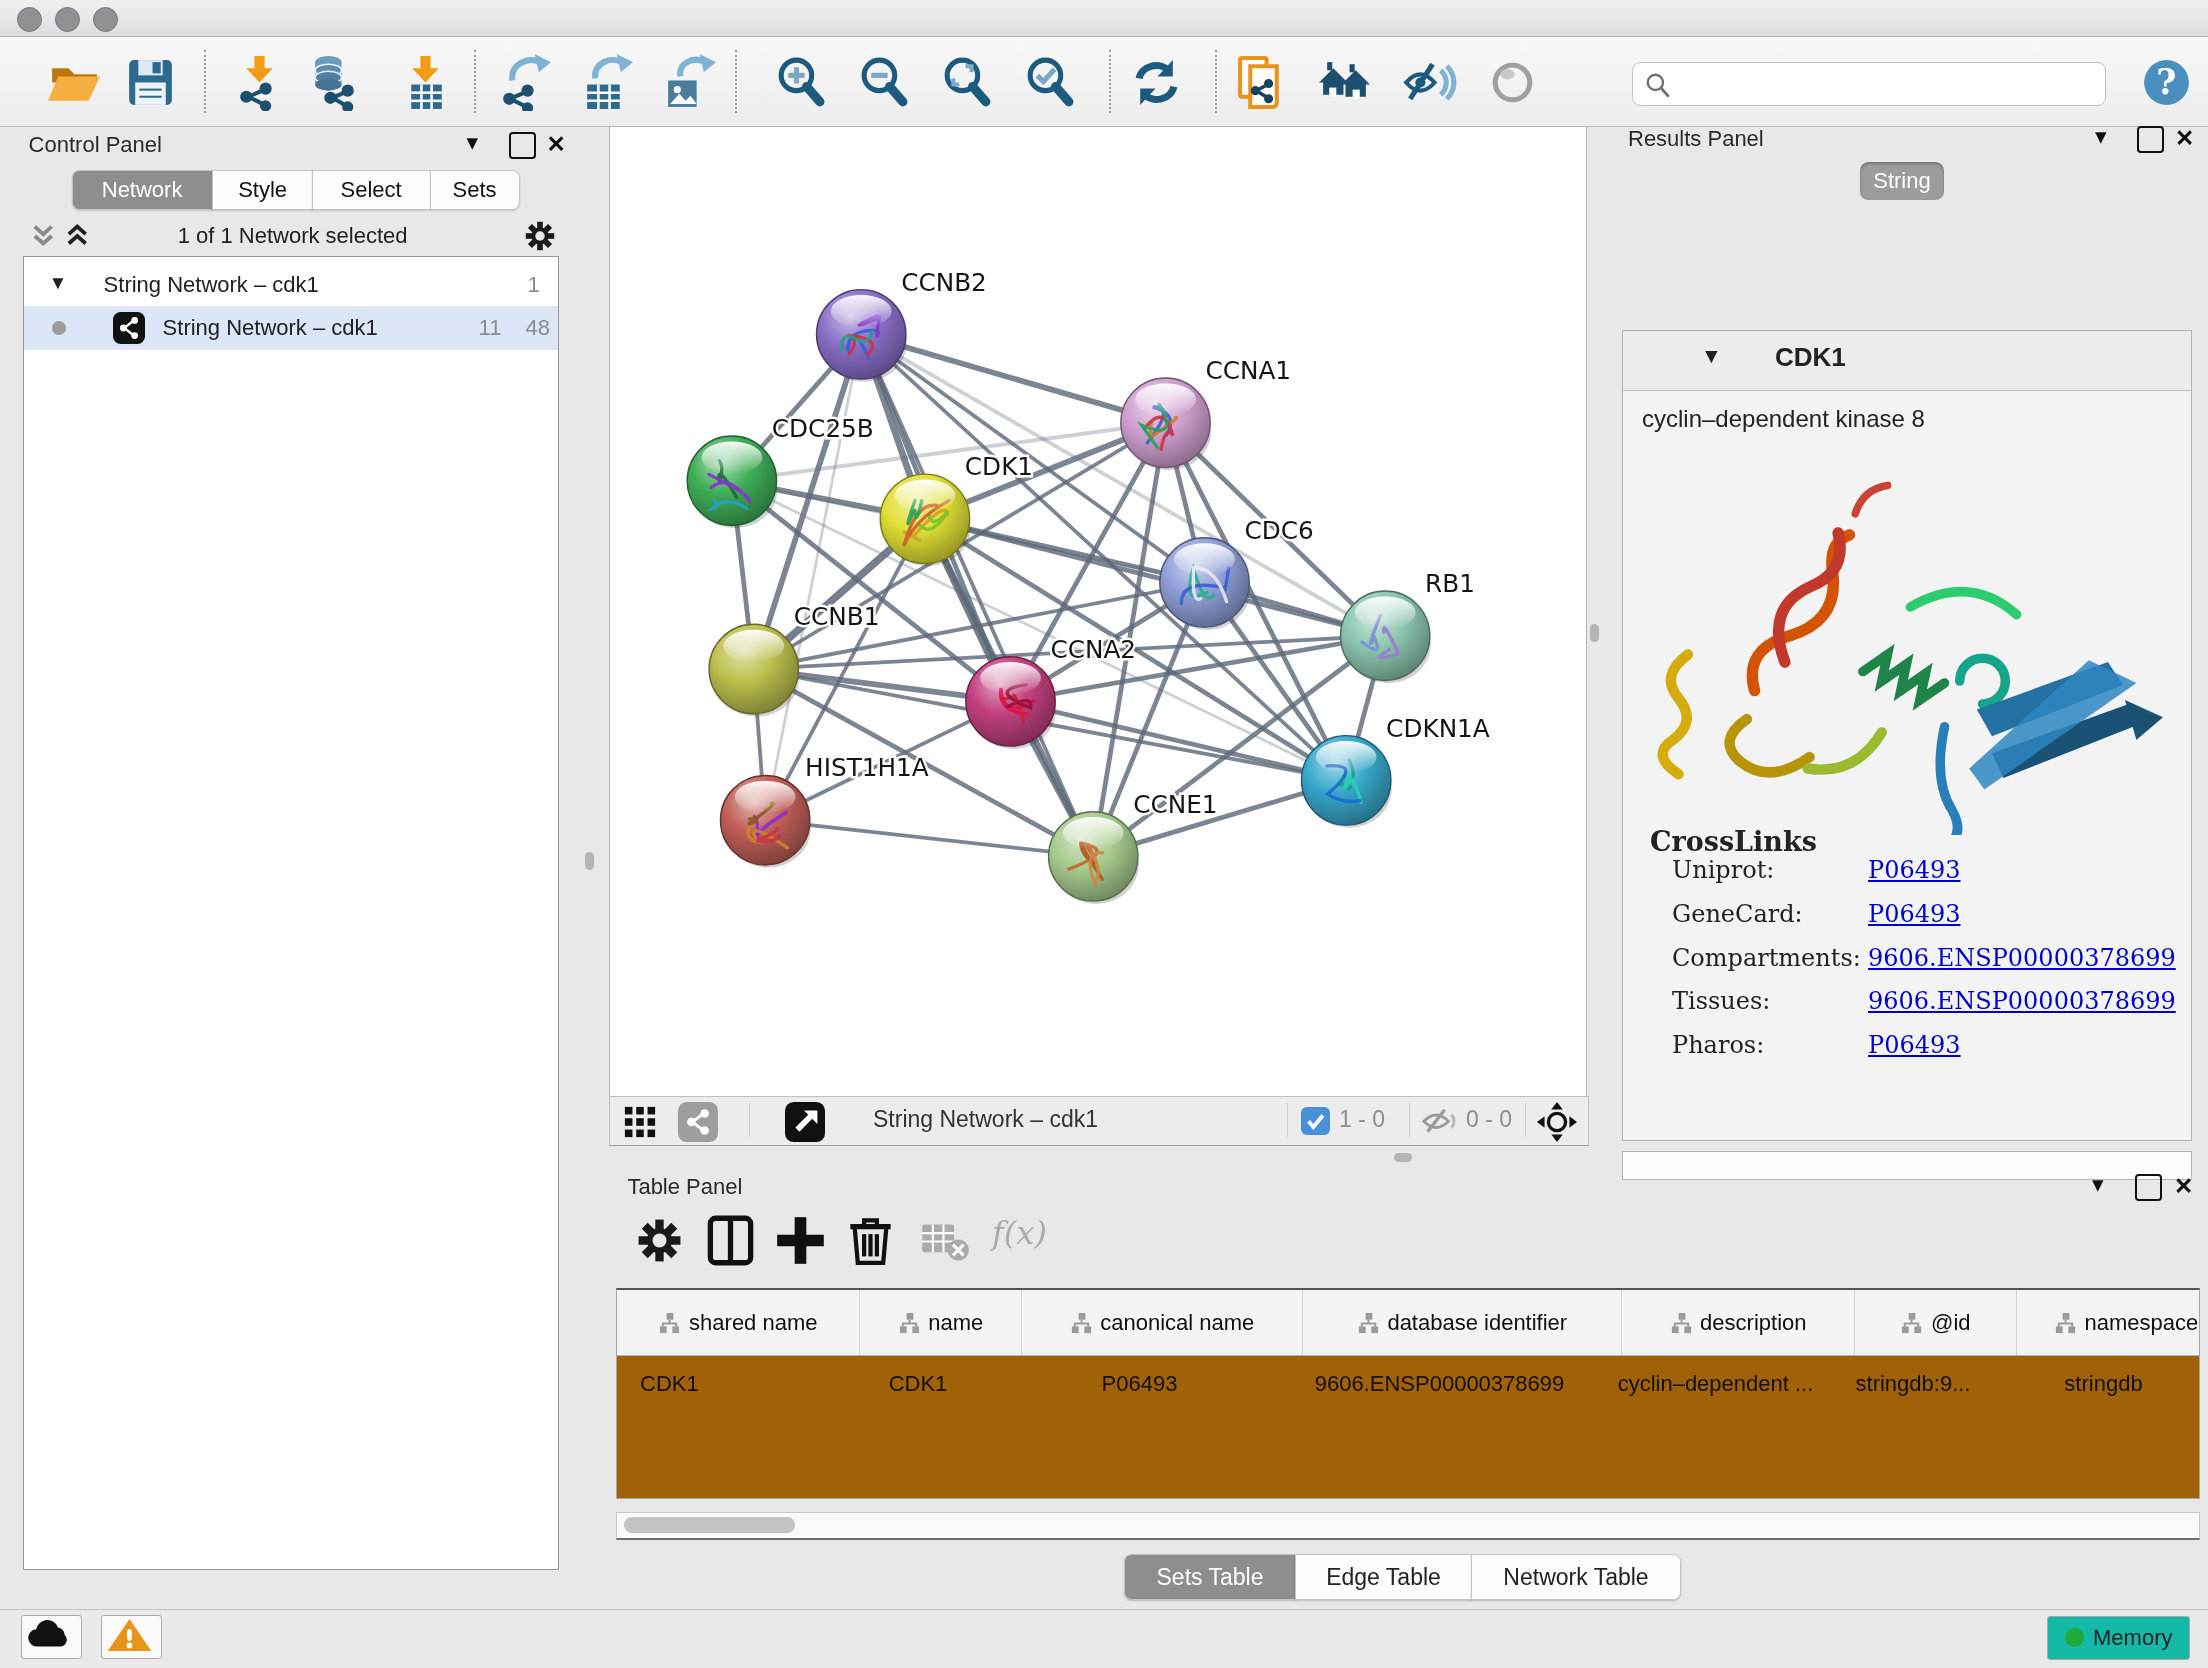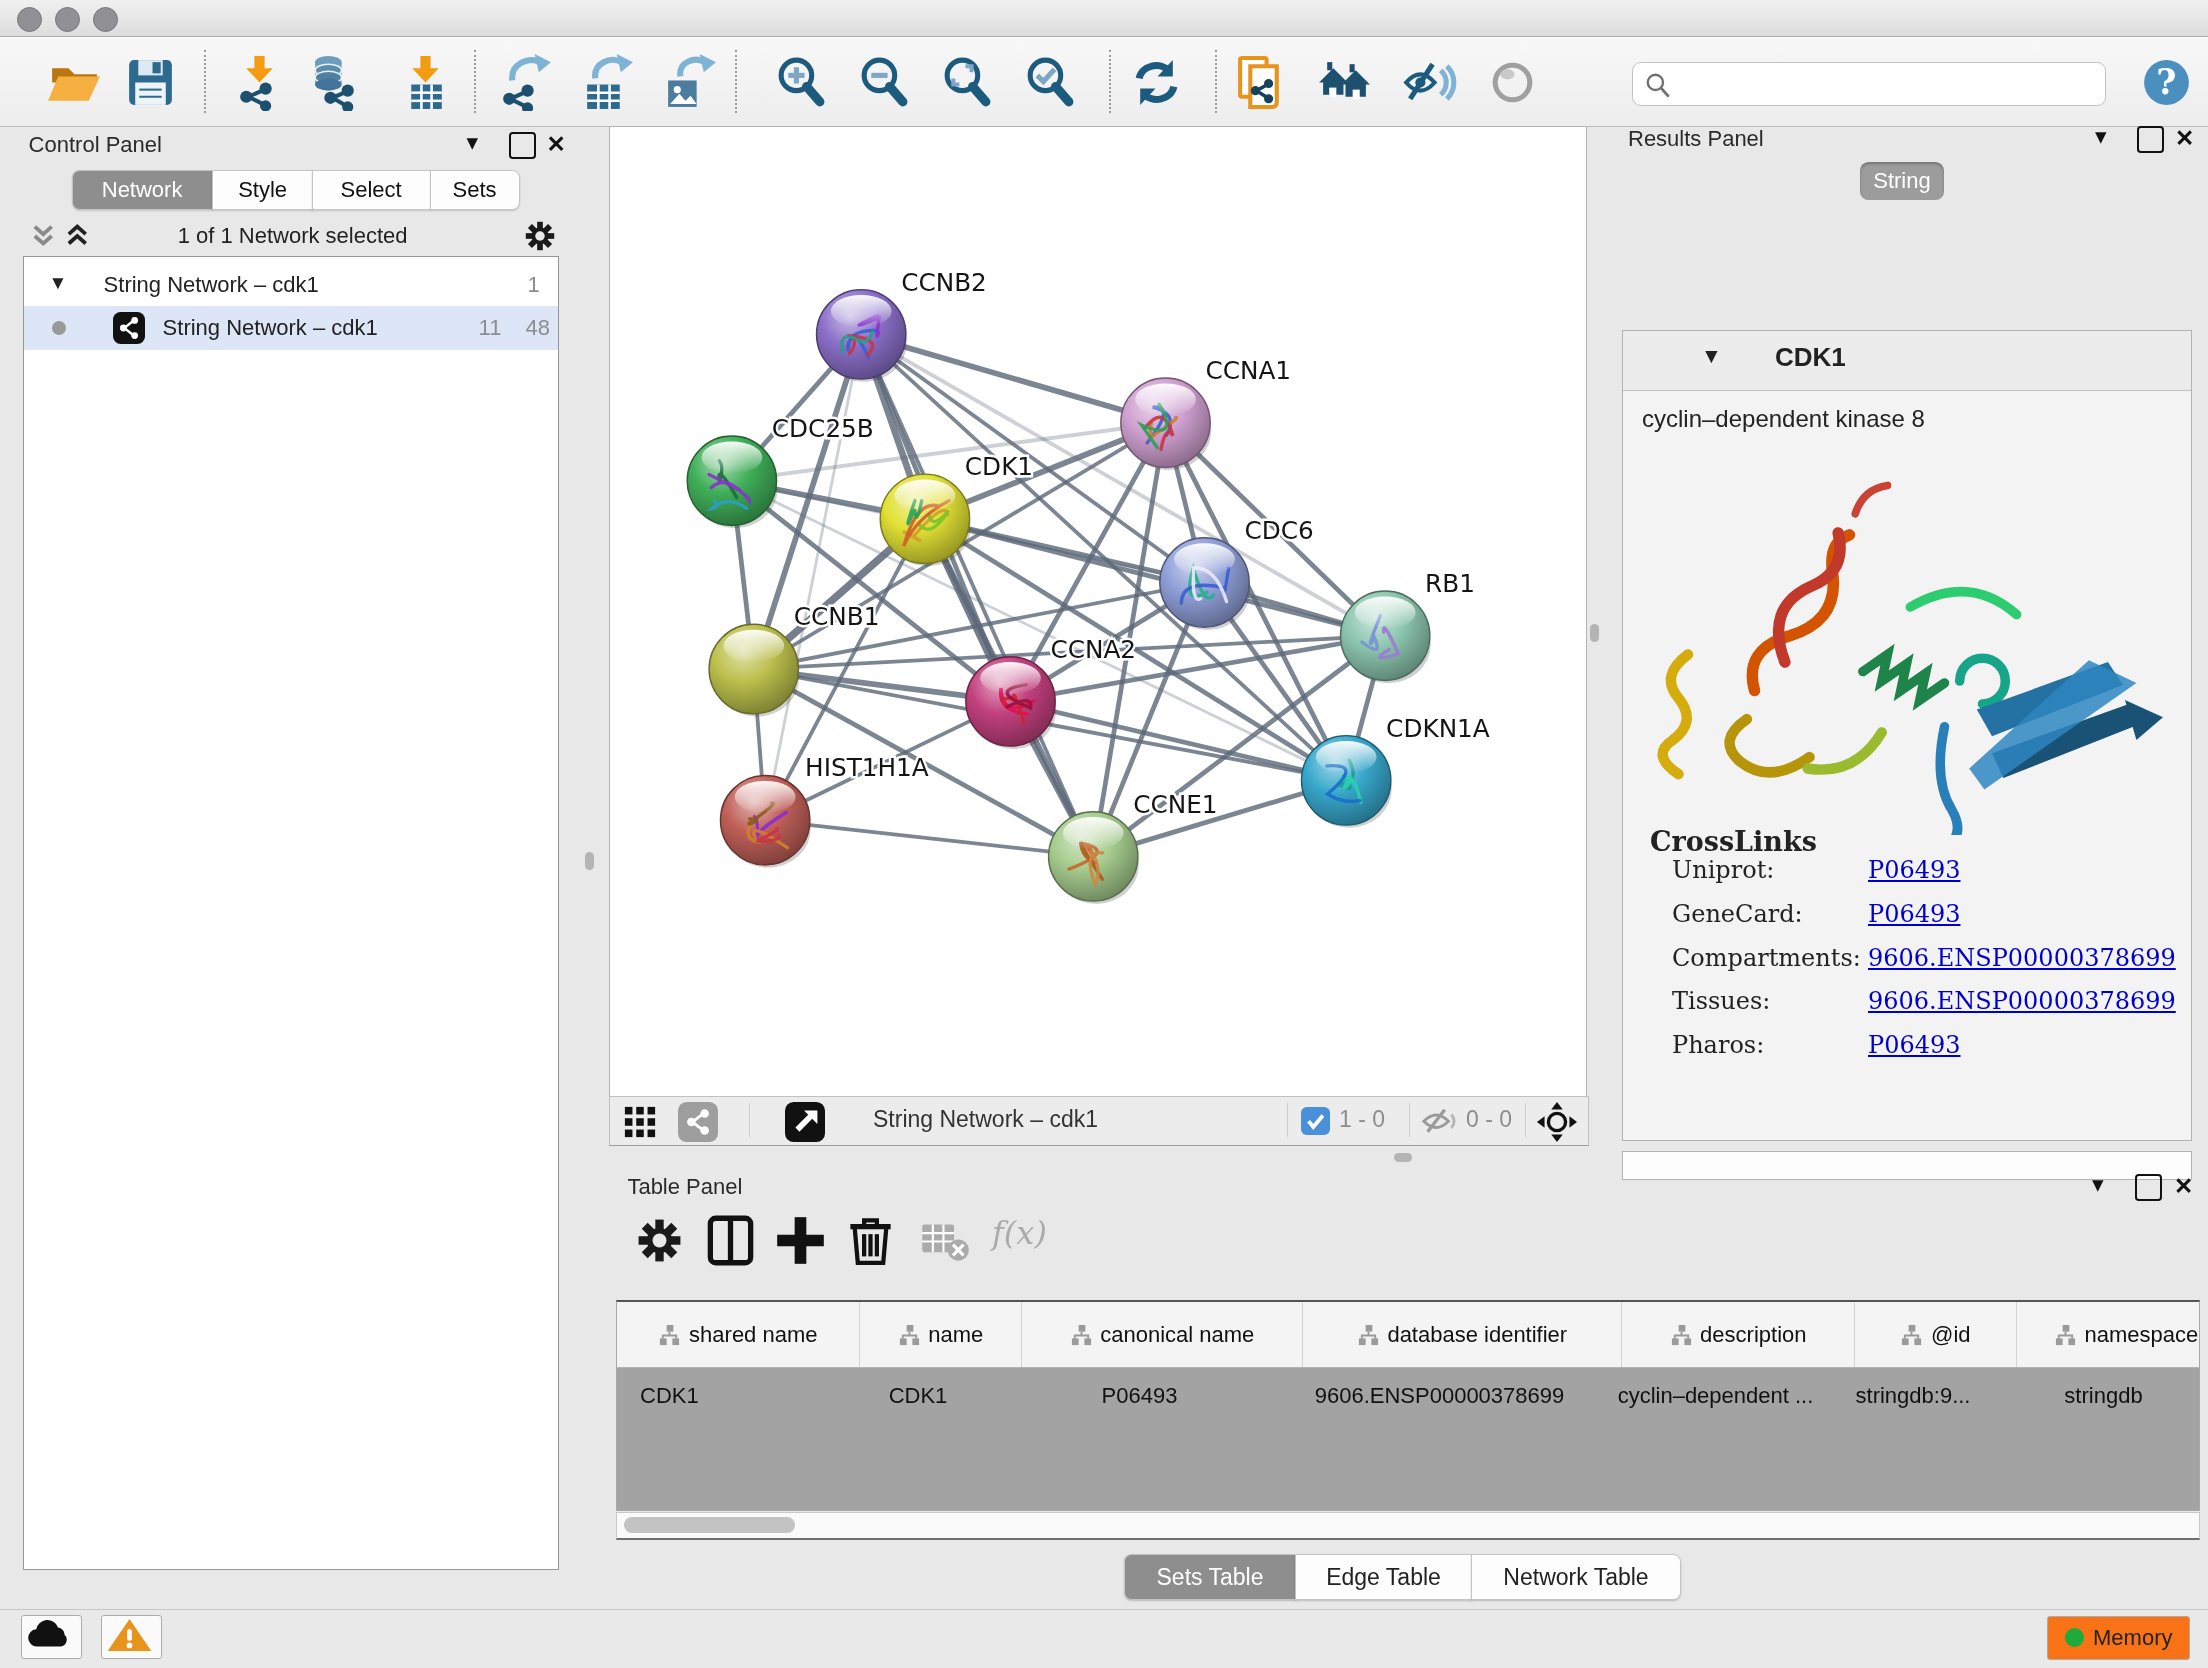--- a/index.html
+++ b/index.html
@@ -56,41 +56,41 @@
   .rbtn{position:absolute;top:25px;height:44px;line-height:44px;text-align:center;
     background:#fdfdfd;border:1.9px solid #b8b8b8;border-radius:9.5px;font-size:22px;cursor:pointer;}
   .cdk-head{position:absolute;left:0;top:0;width:100%;height:59px;background:#ececec;
     border-bottom:1.9px solid #c2c2c2;}
   .serif{font-family:"DejaVu Serif","Liberation Serif",serif;}
   .xl-row{position:absolute;font-size:24px;}
   .xl-link{color:#0000cc;text-decoration:underline;cursor:pointer;}
   
   .tablepanel{position:absolute;left:616px;top:1172px;width:1612px;height:434px;overflow:hidden;}
   .tp-icon{position:absolute;top:42px;width:53px;height:53px;}
-  .tablebox{position:absolute;left:0;top:128px;width:1582px;height:208px;background:#a3a3a3;
+  .tablebox{position:absolute;left:0;top:116px;width:1582px;height:208px;background:#a16207;
     border:1px solid #a8a8a8;border-top:2.9px solid #555;overflow:hidden;}
   .th-row{position:absolute;left:0;top:0;height:65px;background:#f4f4f4;
     border-bottom:1.9px solid #b4b4b4;white-space:nowrap;}
   .th-cell{display:inline-block;height:65px;line-height:65px;font-size:22px;color:#111;
     text-align:center;border-right:1px solid #d4d4d4;box-sizing:border-box;vertical-align:top;}
   .td-row{position:absolute;left:0;top:67px;height:53px;line-height:53px;white-space:nowrap;}
   .td-cell{display:inline-block;height:53px;font-size:22px;color:#111;text-align:center;
     box-sizing:border-box;vertical-align:top;overflow:hidden;}
   .hscroll{position:absolute;left:0;top:340px;width:1582px;height:25px;background:#fafafa;
     border:1px solid #c9c9c9;border-bottom:2.9px solid #6f6f6f;}
   .hthumb{position:absolute;left:6.7px;top:3.8px;width:171px;height:16px;background:#c3c3c3;border-radius:8.6px;}
   .bottab{position:absolute;top:382px;height:44px;line-height:44px;text-align:center;
     font-size:23px;background:#fdfdfd;border:1px solid #c4c4c4;cursor:pointer;
     box-shadow:0 1px 1.9px rgba(0,0,0,.2);}
   
   .statusbar{position:absolute;left:0;top:1609px;width:2208px;height:59px;background:#e9e9e9;
     border-top:1.9px solid #c6c6c6;}
   .sbtn{position:absolute;top:4.8px;width:59px;height:42px;background:#fbfbfb;
     border:1.9px solid #ababab;border-radius:2.9px;}
-  .membtn{position:absolute;left:2047px;top:5.7px;width:141px;height:42px;background:#f97316;
+  .membtn{position:absolute;left:2047px;top:5.7px;width:141px;height:42px;background:#14b8a6;
     border:1.9px solid #ababab;border-radius:2.9px;font-size:22px;line-height:42px;text-align:center;}
   .splitdot{position:absolute;background:#b4b4b4;border-radius:7.6px;}
 </style>
 </head>
 <body>
 
 <div class="app">
 
   <div class="titlebar">
     <div class="tl-dot" style="left:17px"></div>

